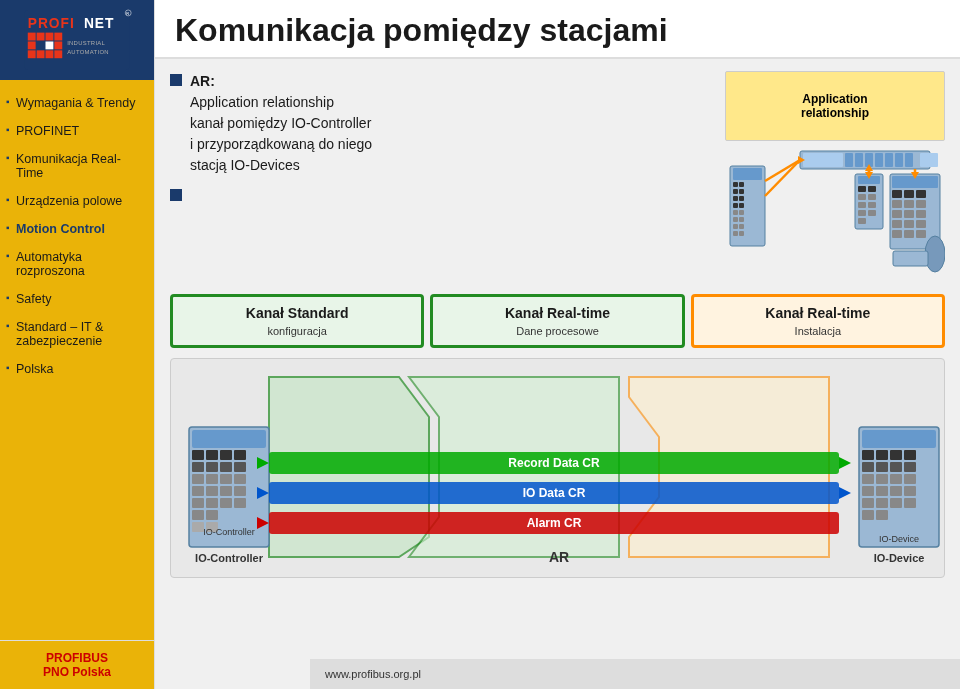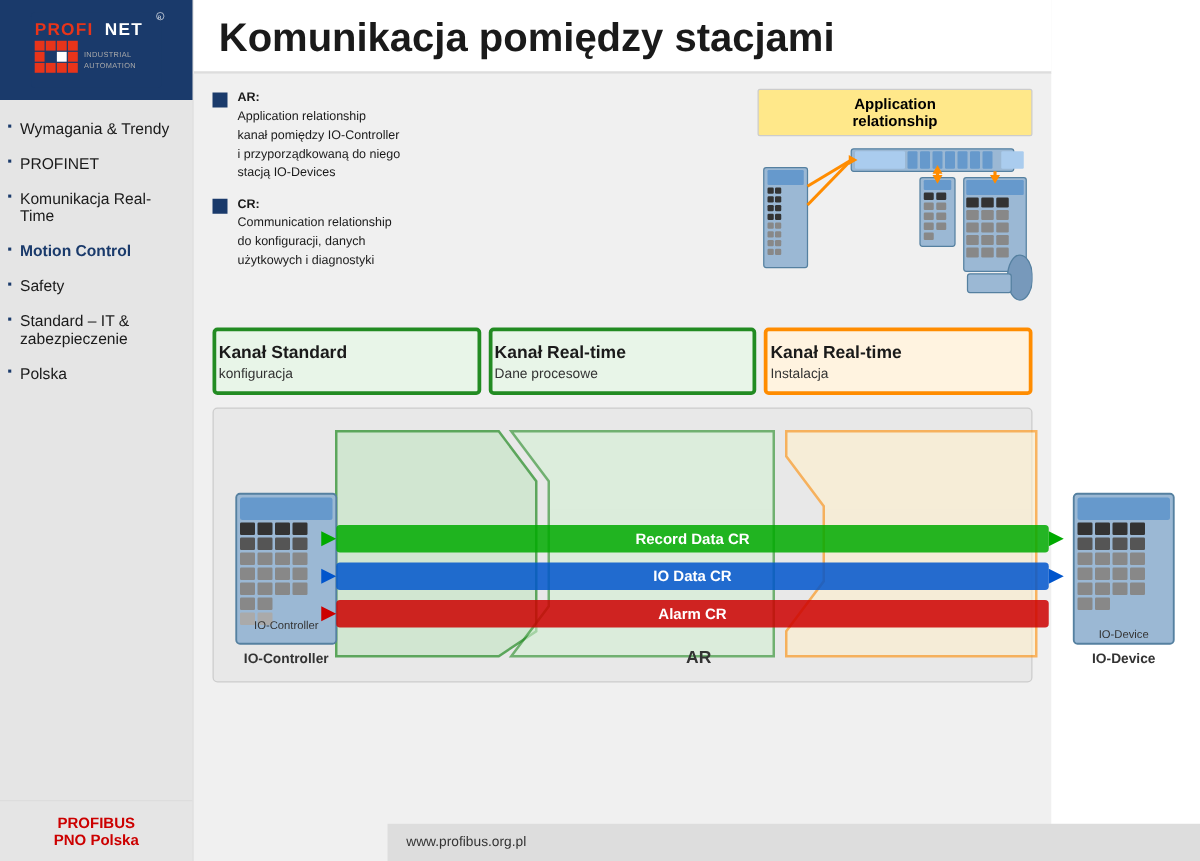--- a/index.html
+++ b/index.html
@@ -11,21 +11,21 @@
       overflow: hidden;
       position: relative;
     }
 
     
     #sidebar {
       position: absolute;
       left: 0; top: 0;
       width: 155px;
       height: 689px;
-      background: #e5e5e5;
+      background: #eab308;
       border-right: 1px solid #ddd;
       display: flex;
       flex-direction: column;
     }
 
     #logo-area {
       background: #1a3a6b;
       padding: 8px;
       display: flex;
       align-items: center;
@@ -72,21 +72,21 @@
       font-size: 12px;
       font-weight: bold;
       color: #c00;
       text-align: center;
     }
 
     
     #main {
       position: absolute;
       left: 155px; top: 0;
-      width: 686px;
+      width: 805px;
       height: 689px;
       background: #f0f0f0;
     }
 
     
     #header {
       background: #fff;
       padding: 12px 20px 8px 20px;
       border-bottom: 2px solid #ddd;
     }
@@ -106,21 +106,21 @@
 
     
     #top-section {
       display: flex;
       gap: 15px;
       align-items: flex-start;
     }
 
     #text-block {
       flex: 1;
-      font-size: 10px;
+      font-size: 14px;
       line-height: 1.5;
       color: #1a1a1a;
     }
 
     .bullet-item {
       display: flex;
       gap: 8px;
       margin-bottom: 10px;
       align-items: flex-start;
     }
@@ -136,21 +136,21 @@
     }
 
     #diagram-right {
       width: 220px;
       flex-shrink: 0;
     }
 
     .app-relationship-label {
       background: #ffe88a;
       border: 1px solid #ccc;
-      padding: 4px 8px;
+      padding: 20px 8px;
       font-size: 12px;
       font-weight: bold;
       text-align: center;
       margin-bottom: 5px;
       border-radius: 2px;
     }
 
     
     .network-svg-container {
       width: 220px;
@@ -162,20 +162,21 @@
       display: flex;
       gap: 6px;
       margin-top: 8px;
     }
 
     .channel-box {
       flex: 1;
       border: 3px solid;
       border-radius: 4px;
       padding: 8px 2px;
+      text-align: center;
     }
     .channel-box.standard {
       border-color: #228B22;
       background: #e8f5e8;
     }
     .channel-box.realtime-process {
       border-color: #228B22;
       background: #e8f5e8;
     }
     .channel-box.realtime-diag {
@@ -250,21 +251,23 @@
       <text x="45" y="47" font-family="Arial" font-size="6" fill="#aaa" letter-spacing="0.3">AUTOMATION</text>
       <circle cx="107" cy="5" r="3" fill="none" stroke="#fff" stroke-width="0.5"></circle>
       <text x="105" y="7" font-family="Arial" font-size="4" fill="#fff">R</text>
     </svg>
   </div>
 
   <div id="nav-items">
   <div class="nav-item">Wymagania &amp; Trendy</div>
       <div class="nav-item">PROFINET</div>
       <div class="nav-item">Komunikacja Real-Time</div>
+      <div class="nav-item">Urządzenia polowe</div>
       <div class="nav-item active">Motion Control</div>
+      <div class="nav-item">Automatyka rozproszona</div>
       <div class="nav-item">Safety</div>
       <div class="nav-item">Standard – IT &amp; zabezpieczenie</div>
       <div class="nav-item">Polska</div>
     </div>
 
   <div id="sidebar-bottom">
     <div class="sidebar-bottom-title">PROFIBUS</div>
     <div class="sidebar-bottom-title">PNO Polska</div>
   </div>
 </div>
@@ -285,26 +288,20 @@
             <strong>AR:</strong><br>
             Application relationship<br>
             kanał pomiędzy IO-Controller<br>
             i przyporządkowaną do niego<br>
             stacją IO-Devices
           </div>
         </div>
 
         <div class="bullet-item">
           <div class="bullet-square"></div>
-          <div class="bullet-text">
-            <strong>CR:</strong><br>
-            Communication relationship<br>
-            do konfiguracji, danych<br>
-            użytkowych i diagnostyki
-          </div>
         </div>
       </div>
 
       <div id="diagram-right">
         <div class="app-relationship-label">Application<br>relationship</div>
         <div class="network-svg-container">
           <svg width="220" height="130" viewBox="0 0 220 130" xmlns="http://www.w3.org/2000/svg">
 
             <rect x="5" y="20" width="35" height="80" rx="2" fill="#9bb8d4" stroke="#5580a0" stroke-width="1"></rect>
             <rect x="8" y="22" width="29" height="12" rx="1" fill="#6699cc"></rect>

